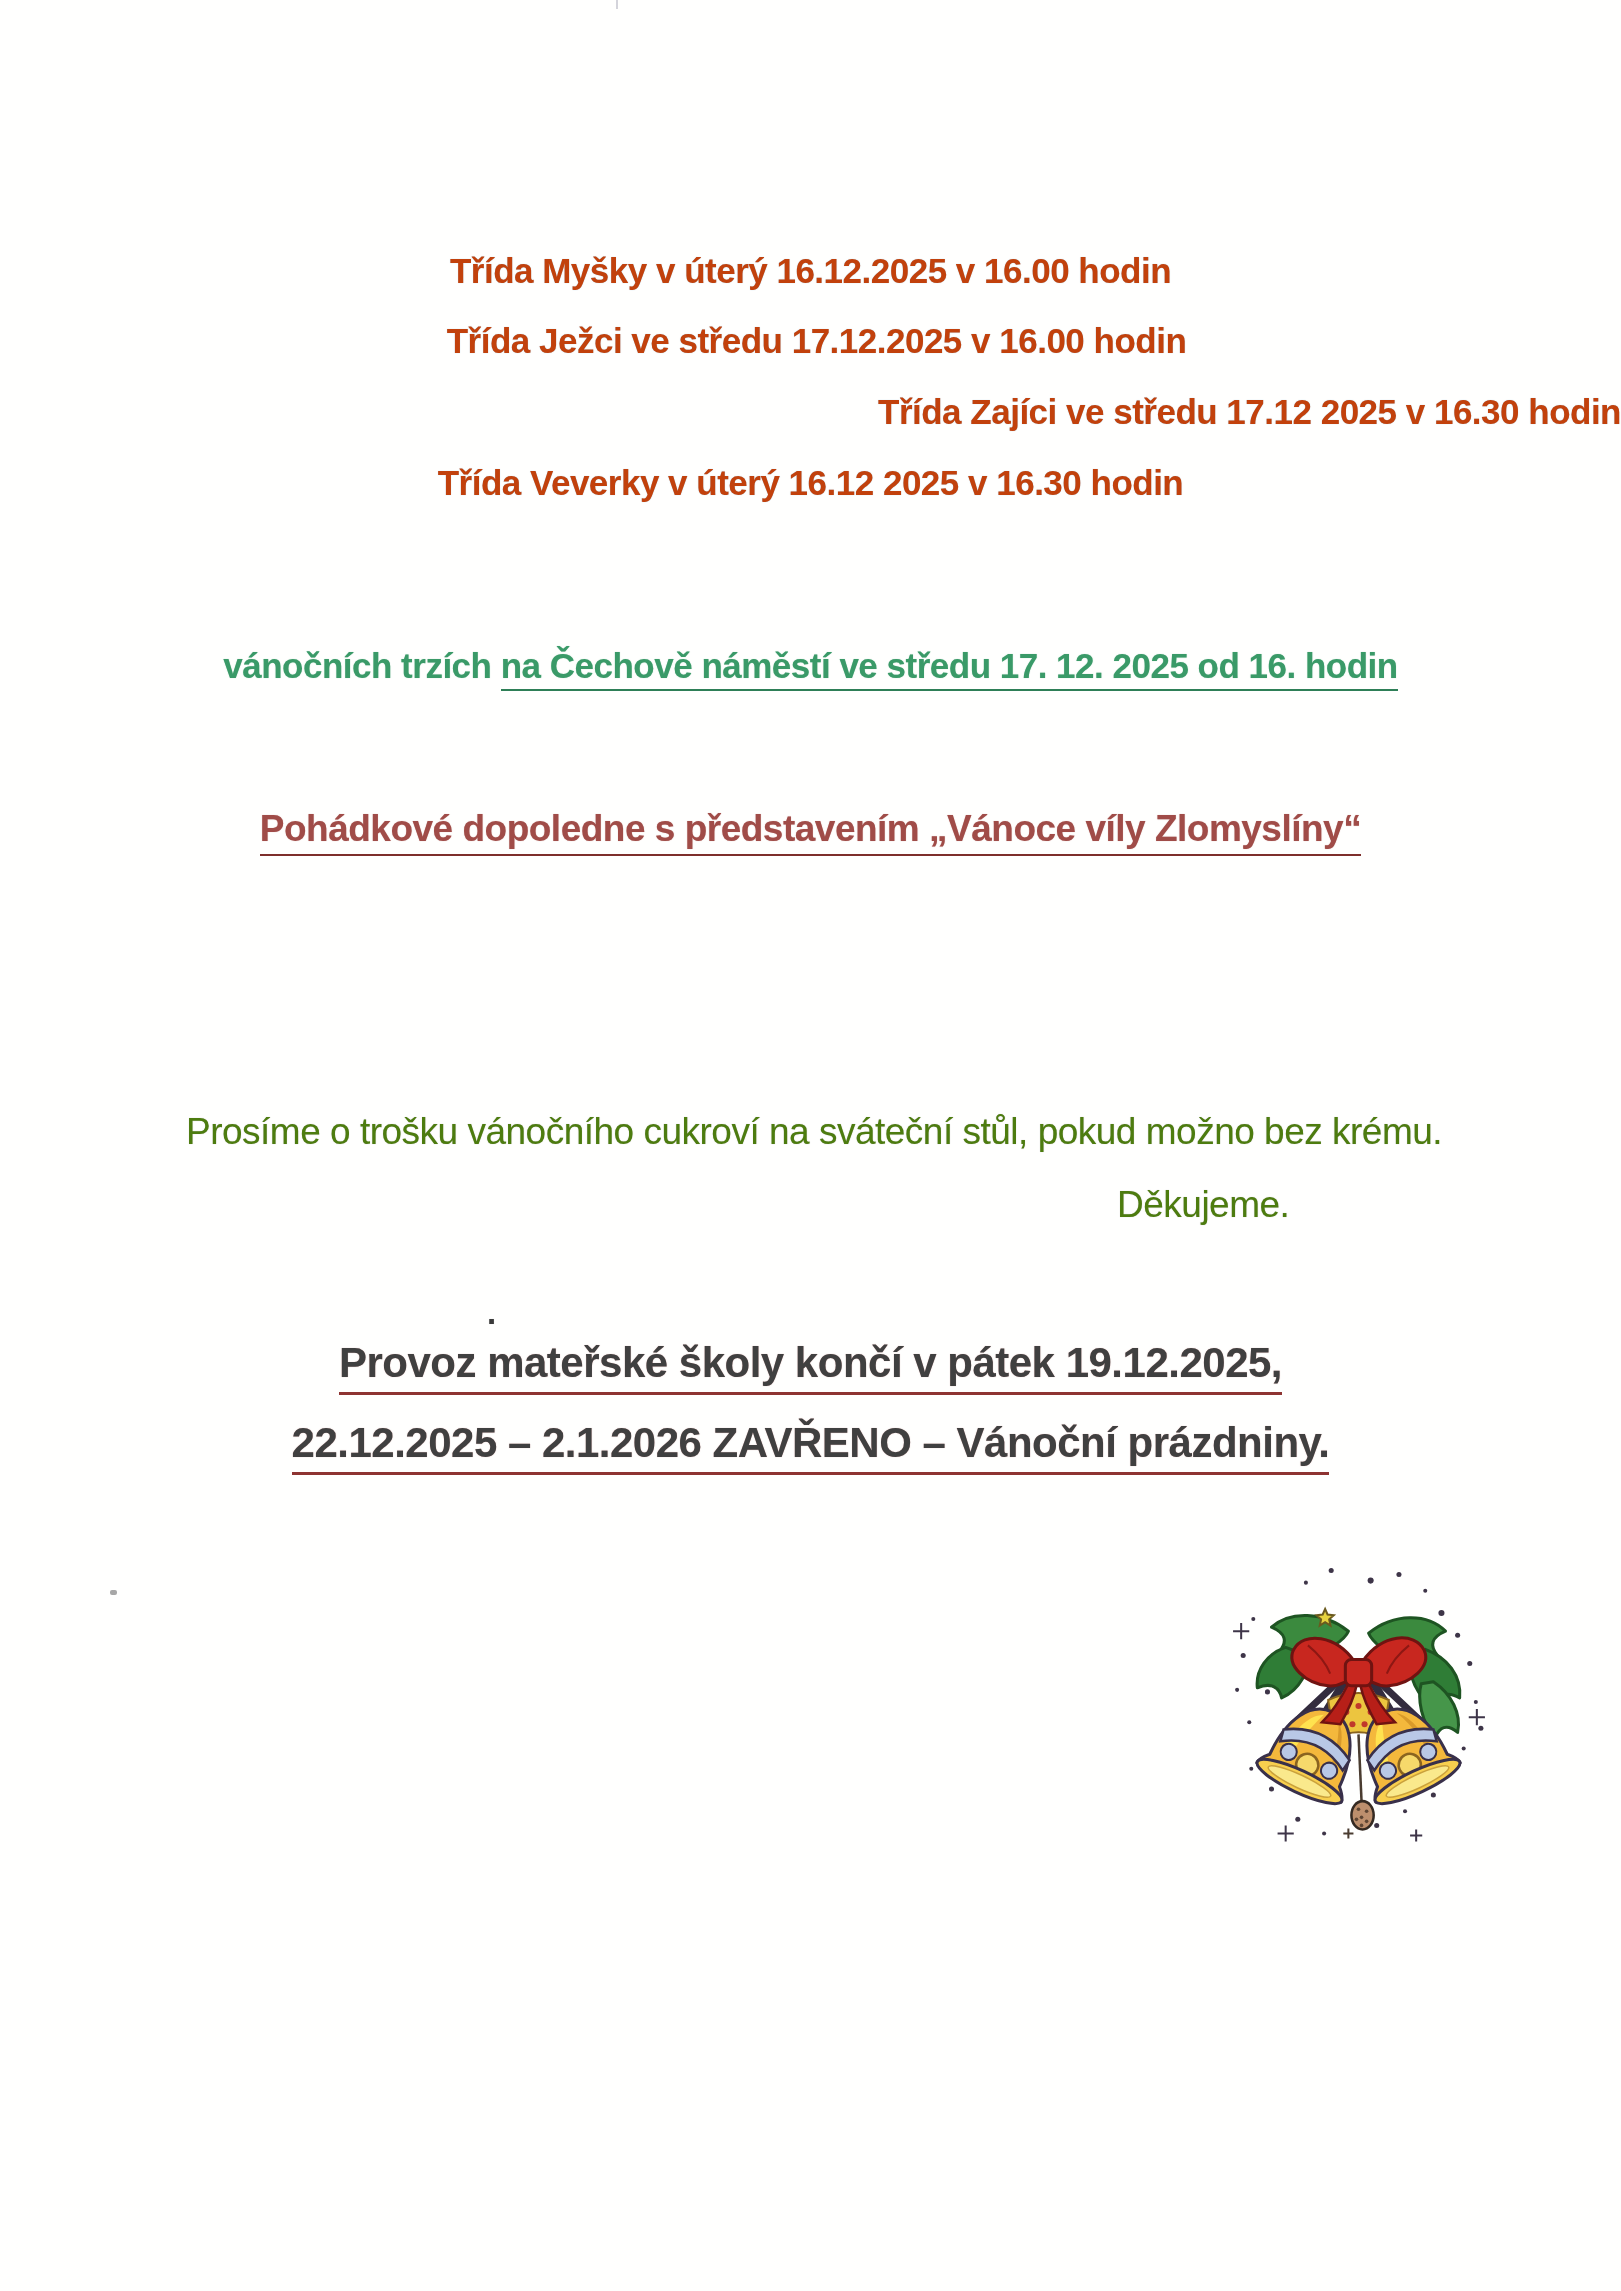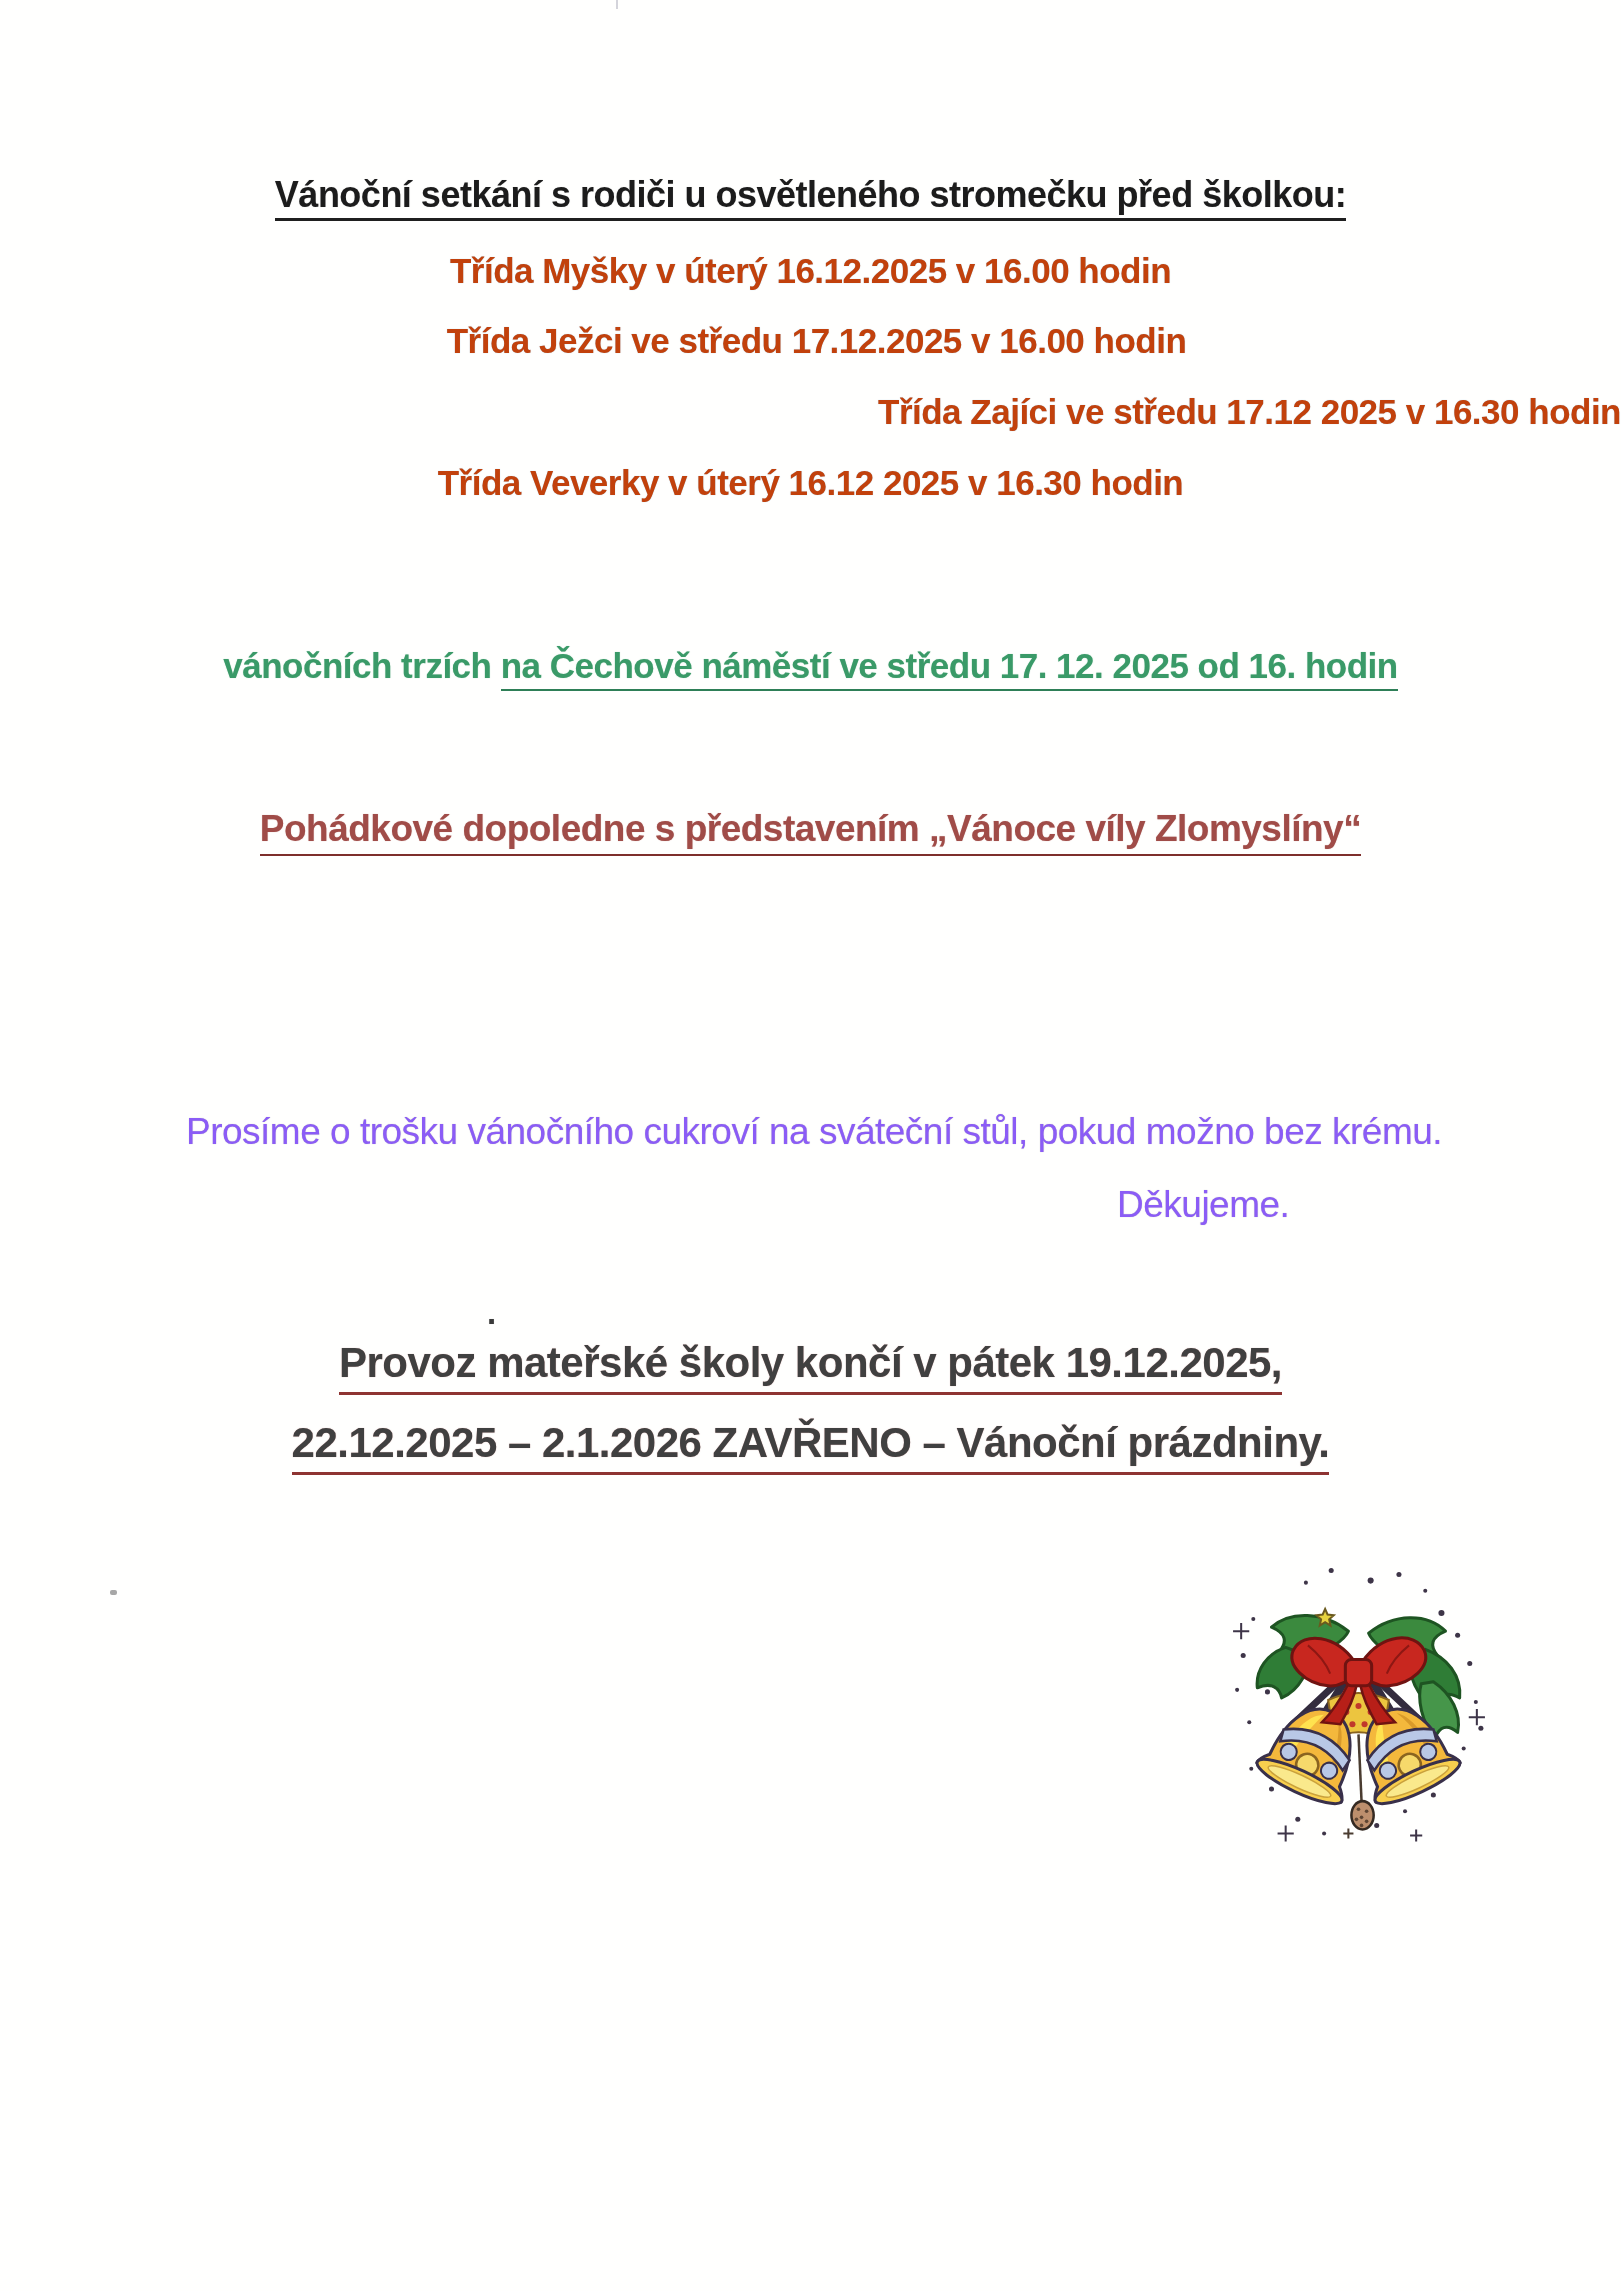--- a/index.html
+++ b/index.html
@@ -72,21 +72,21 @@
     right: auto;
     font-size: 37px;
     color: #9c4a47;
     text-shadow: 0 0 1px rgba(156,74,71,0.4);
   }
   .xmas-line .lead { font-weight: bold; color: #a34c49; }
 
   
   .black-line {
     font-size: 37px;
-    color: #8b5cf6;
+    color: #4d7c0f;
     text-shadow: 0 0 1px rgba(40,40,40,0.3);
   }
   .request-line { top: 1111px; left: 186px; right: auto; }
   .thanks-line  { top: 1184px; left: 1117px; right: auto; }
 
   
   .stray-dot {
     top: 1294px; left: 487px; right: auto;
     font-size: 33px; color: #3a3a3a; font-weight: bold;
   }
@@ -119,21 +119,20 @@
   .speck-b {
     position: absolute; left: 616px; top: 0;
     width: 2px; height: 8.8px; background: #c9c9d2; opacity: .8;
   }
 </style>
 </head>
 <body>
 
 <div class="page">
 
-  <div class="line centered doc-title"><span class="u">Vánoční setkání s rodiči u osvětleného stromečku před školkou:</span></div>
 
   <div class="line centered blue-line blue-1">Třída Myšky v úterý 16.12.2025 v 16.00 hodin</div>
   <div class="line centered blue-line blue-2">Třída Ježci ve středu 17.12.2025 v 16.00 hodin</div>
   <div class="line centered blue-line blue-3">Třída Zajíci ve středu 17.12 2025 v 16.30 hodin</div>
   <div class="line centered blue-line blue-4">Třída Veverky v úterý 16.12 2025 v 16.30 hodin</div>
 
   <div class="line centered green-line green-2"><span>vánočních trzích </span><span class="u">na Čechově náměstí ve středu 17. 12. 2025 od 16. hodin</span></div>
 
   <div class="line centered maroon-line maroon-1"><span class="u">Pohádkové dopoledne s představením „Vánoce víly Zlomyslíny“</span></div>
 

